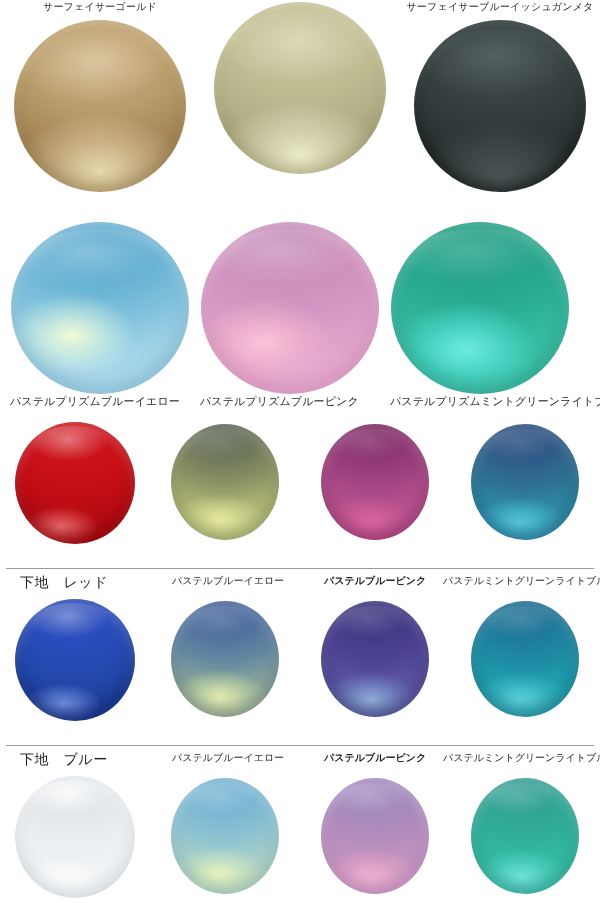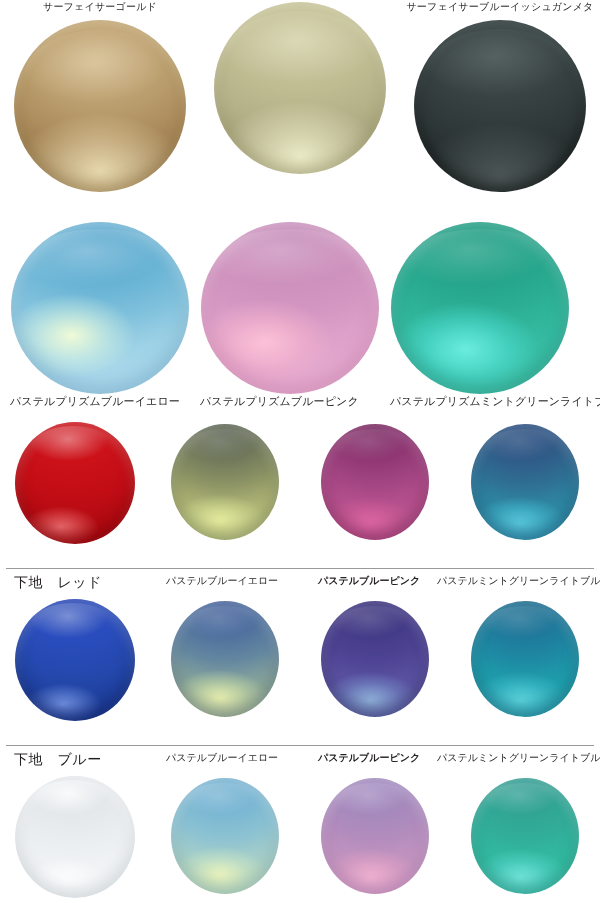--- a/index.html
+++ b/index.html
@@ -183,20 +183,21 @@
 
   .row-rule {
     position: relative;
     height: 1px;
     background: #9a9a9a;
     margin: 0 6px;
   }
   .row-labels {
     position: relative;
     height: 30px;
+    margin-left: 6px;
   }
   .row-labels .lab {
     position: absolute;
     top: 5px;
     font-size: 10px;
     line-height: 14px;
     white-space: nowrap;
   }
   .row-labels .lab.k0 {
     left: 14px;

